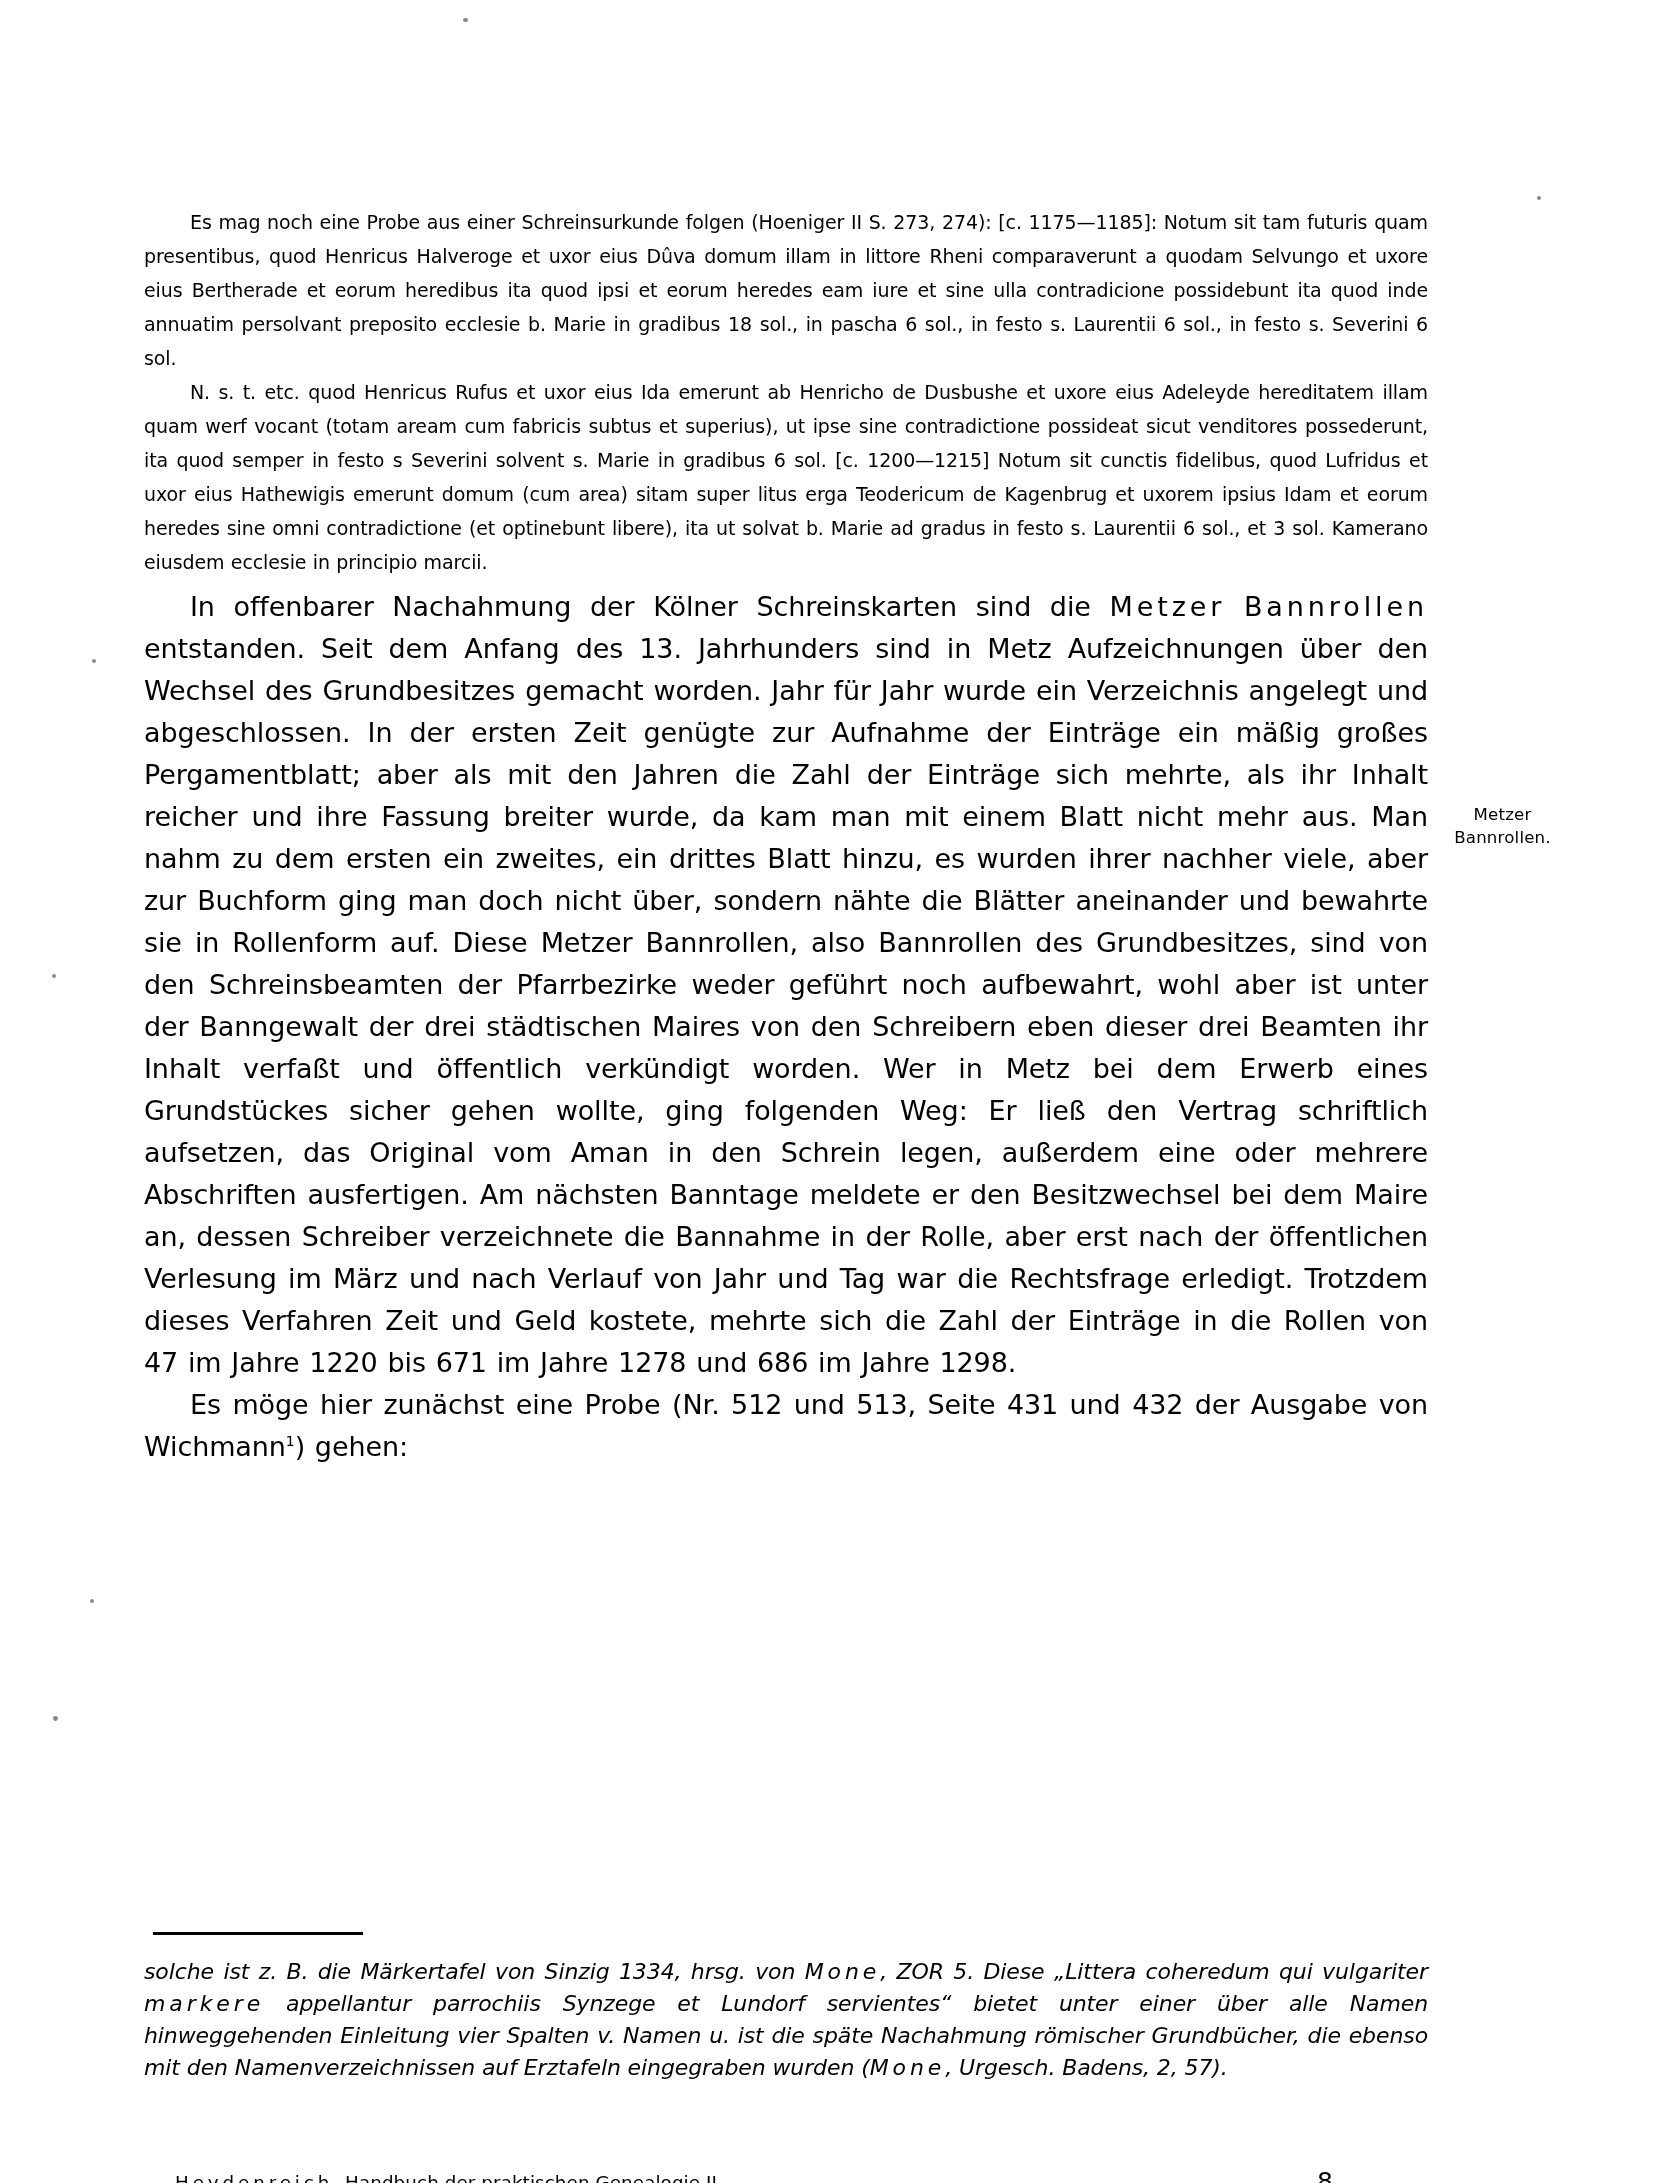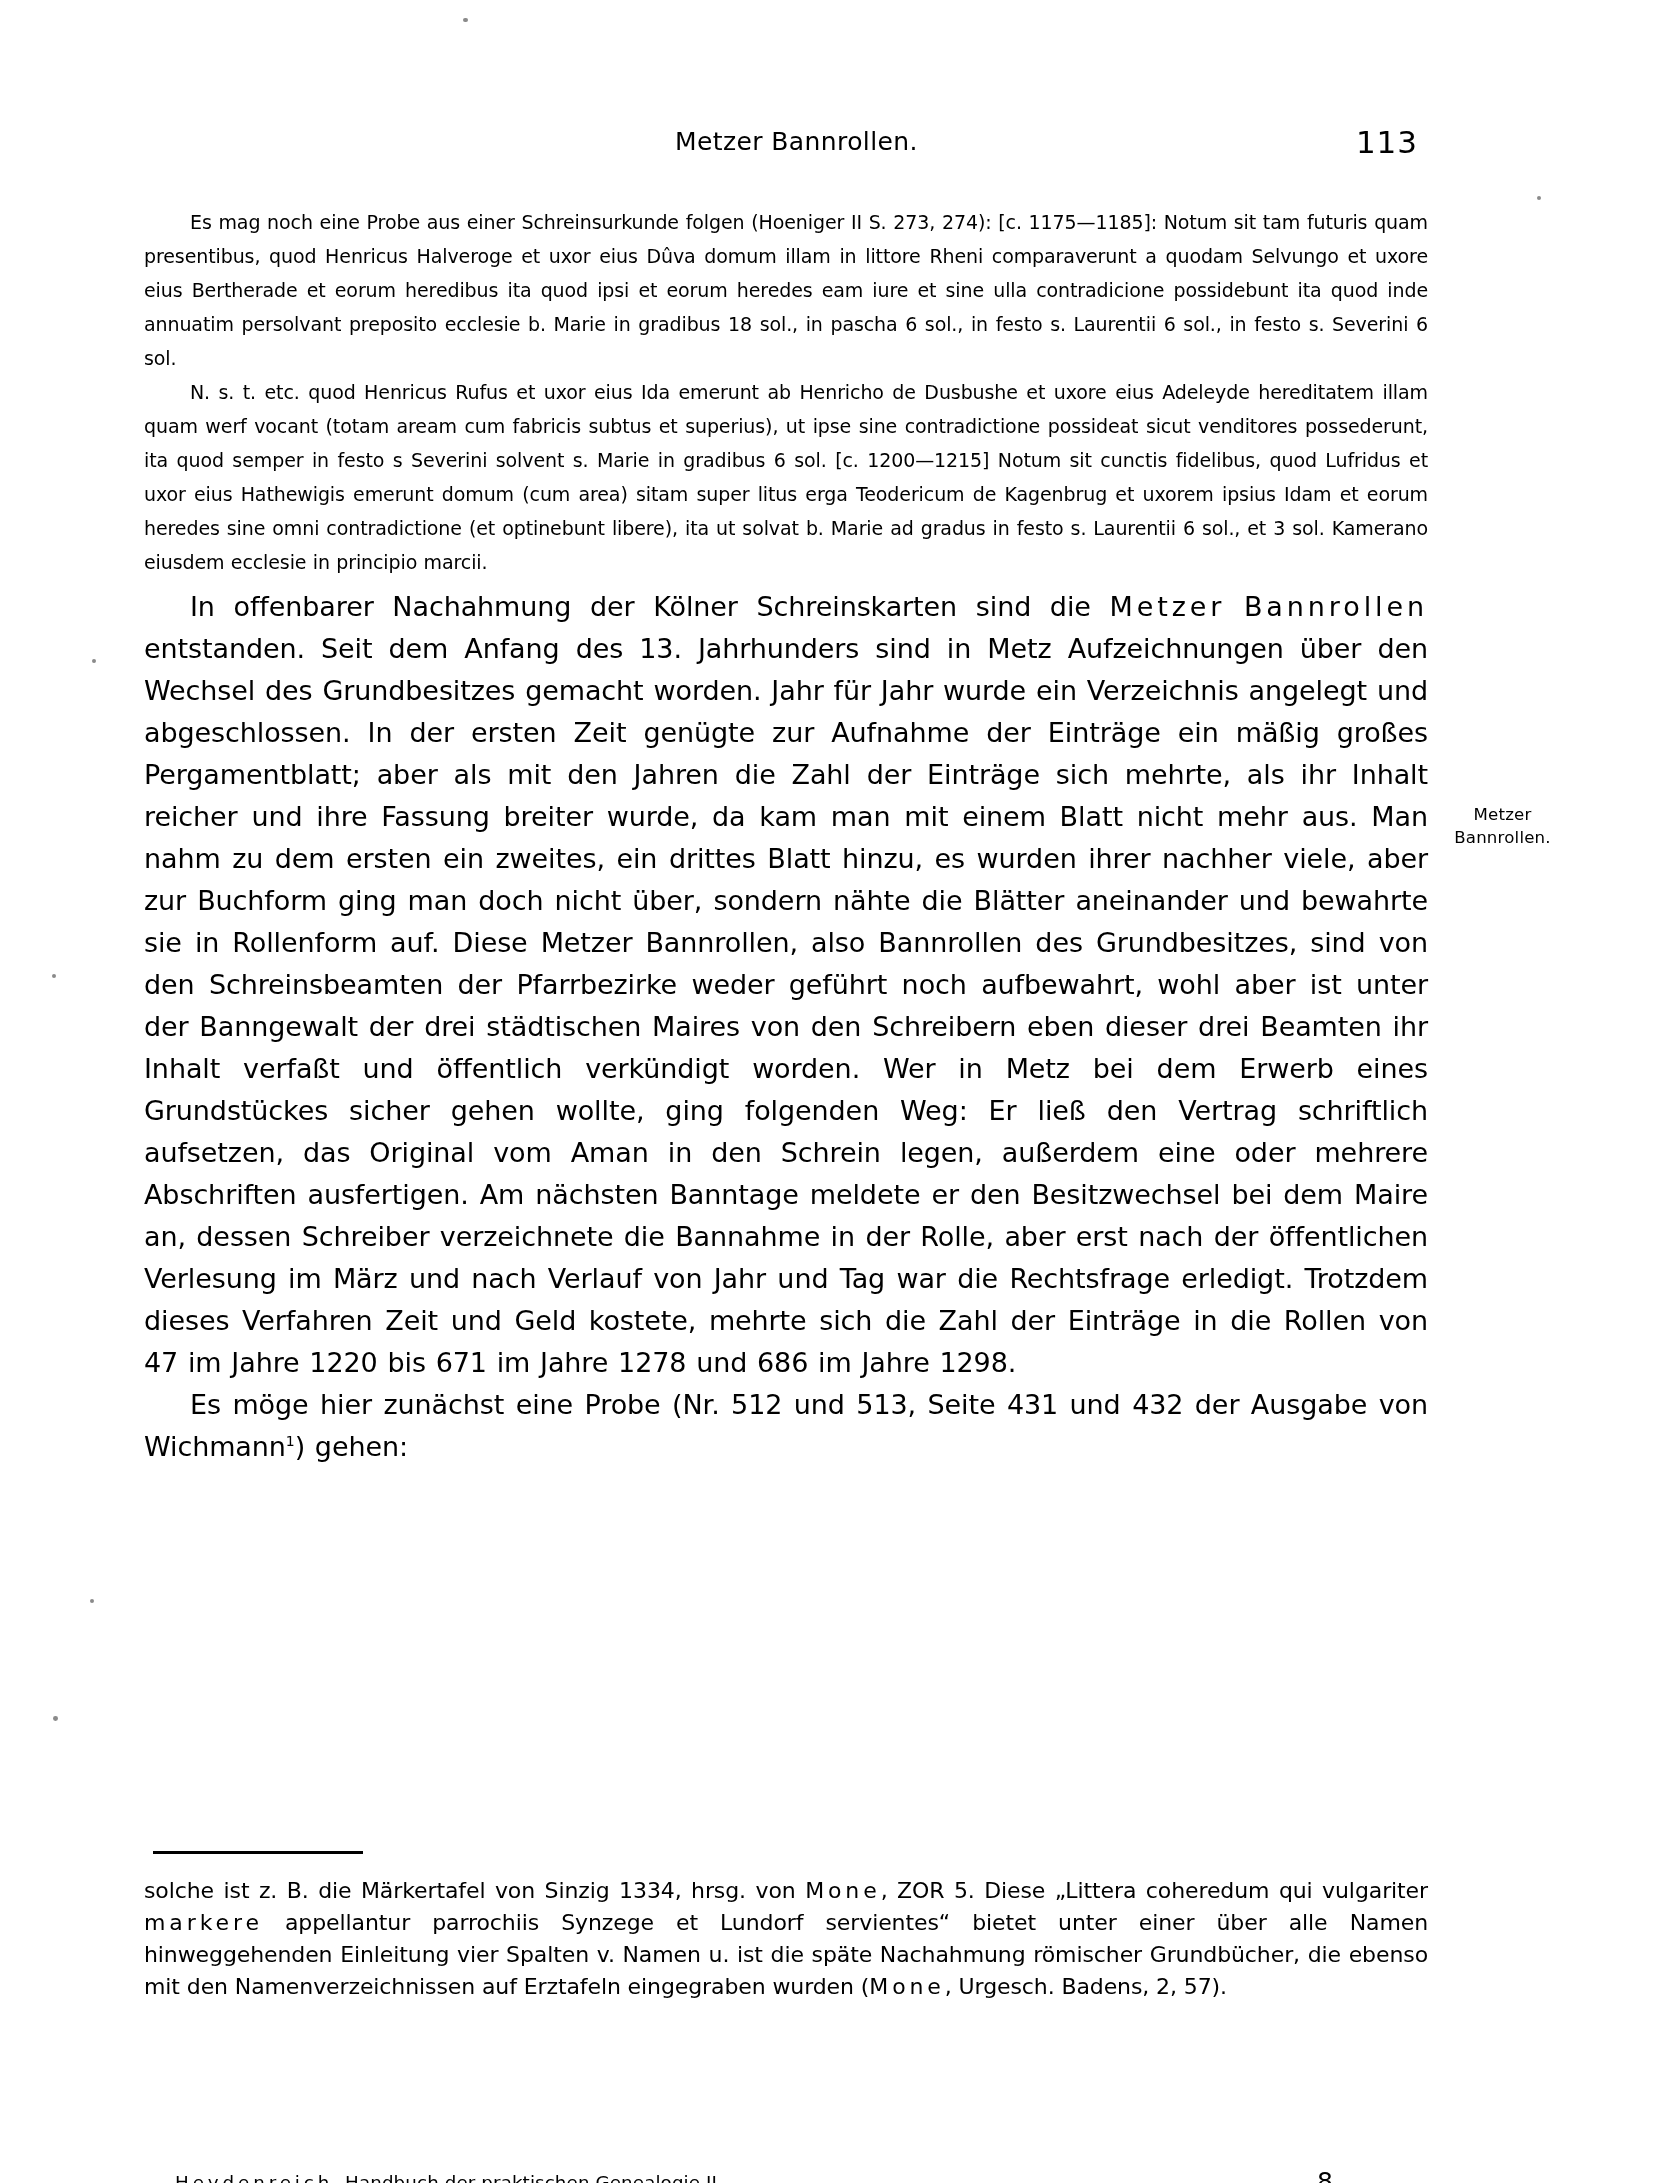--- a/index.html
+++ b/index.html
@@ -100,22 +100,23 @@
     text-align: center;
     font-size: 16.6px;
     line-height: 23px;
     letter-spacing: 0.2px;
   }
 
   
   .footnotes {
     position: absolute;
     left: 144px;
-    top: 1851px;
+    top: 1932px;
     width: 1284px;
+    font-style: italic;
   }
   .fn-rule {
     width: 210px;
     height: 2.6px;
     background: #000;
     margin: 0 0 21px 8.7px;
   }
   p.fnpara {
     margin: 0;
     text-align: justify;
@@ -158,24 +159,20 @@
 
 <div class="page">
 
   <div class="speck" style="left:463px;top:17.5px;width:4.8px;height:4.8px;"></div>
   <div class="speck" style="left:1537px;top:196px;width:4.4px;height:4.4px;"></div>
   <div class="speck" style="left:92px;top:659px;width:3.9px;height:3.9px;"></div>
   <div class="speck" style="left:52px;top:974px;width:4.4px;height:4.4px;"></div>
   <div class="speck" style="left:90px;top:1599px;width:4.4px;height:4.4px;"></div>
   <div class="speck" style="left:53px;top:1716px;width:4.8px;height:4.8px;"></div>
 
-  <div class="running-head">
-    <div class="rh-title">Metzer Bannrollen.</div>
-    <div class="rh-folio">113</div>
-  </div>
 
   <div class="textblock">
 
     <div class="quote-block">
       <p class="para indent">Es mag noch eine Probe aus einer Schreinsurkunde folgen (Hoeniger II S. 273, 274): [c. 1175—1185]: Notum sit tam futuris quam presentibus, quod Henricus Halveroge et uxor eius Dûva domum illam in littore Rheni comparaverunt a quodam Selvungo et uxore eius Bertherade et eorum heredibus ita quod ipsi et eorum heredes eam iure et sine ulla contradicione possidebunt ita quod inde annuatim persolvant preposito ecclesie b. Marie in gradibus 18 sol., in pascha 6 sol., in festo s. Laurentii 6 sol., in festo s. Severini 6 sol.</p>
       <p class="para indent">N. s. t. etc. quod Henricus Rufus et uxor eius Ida emerunt ab Henricho de Dusbushe et uxore eius Adeleyde hereditatem illam quam werf vocant (totam aream cum fabricis subtus et superius), ut ipse sine contradictione possideat sicut venditores possederunt, ita quod semper in festo s Severini solvent s. Marie in gradibus 6 sol. [c. 1200—1215] Notum sit cunctis fidelibus, quod Lufridus et uxor eius Hathewigis emerunt domum (cum area) sitam super litus erga Teodericum de Kagenbrug et uxorem ipsius Idam et eorum heredes sine omni contradictione (et optinebunt libere), ita ut solvat b. Marie ad gradus in festo s. Laurentii 6 sol., et 3 sol. Kamerano eiusdem ecclesie in principio marcii.</p>
     </div>
 
     <div class="main-block">
       <p class="para indent"><span>In offenbarer Nachahmung der Kölner Schreinskarten sind die </span><span class="sp">Metzer</span><span> </span><span class="sp">Bannrollen</span><span> entstanden. Seit dem Anfang des 13. Jahrhunders sind in Metz Aufzeichnungen über den Wechsel des Grundbesitzes gemacht worden. Jahr für Jahr wurde ein Verzeichnis angelegt und abgeschlossen. In der ersten Zeit genügte zur Aufnahme der Einträge ein mäßig großes Pergamentblatt; aber als mit den Jahren die Zahl der Einträge sich mehrte, als ihr Inhalt reicher und ihre Fassung breiter wurde, da kam man mit einem Blatt nicht mehr aus. Man nahm zu dem ersten ein zweites, ein drittes Blatt hinzu, es wurden ihrer nachher viele, aber zur Buchform ging man doch nicht über, sondern nähte die Blätter aneinander und bewahrte sie in Rollenform auf. Diese Metzer Bannrollen, also Bannrollen des Grundbesitzes, sind von den Schreinsbeamten der Pfarrbezirke weder geführt noch aufbewahrt, wohl aber ist unter der Banngewalt der drei städtischen Maires von den Schreibern eben dieser drei Beamten ihr Inhalt verfaßt und öffentlich verkündigt worden. Wer in Metz bei dem Erwerb eines Grundstückes sicher gehen wollte, ging folgenden Weg: Er ließ den Vertrag schriftlich aufsetzen, das Original vom Aman in den Schrein legen, außerdem eine oder mehrere Abschriften ausfertigen. Am nächsten Banntage meldete er den Besitzwechsel bei dem Maire an, dessen Schreiber verzeichnete die Bannahme in der Rolle, aber erst nach der öffentlichen Verlesung im März und nach Verlauf von Jahr und Tag war die Rechtsfrage erledigt. Trotzdem dieses Verfahren Zeit und Geld kostete, mehrte sich die Zahl der Einträge in die Rollen von 47 im Jahre 1220 bis 671 im Jahre 1278 und 686 im Jahre 1298.</span></p>

